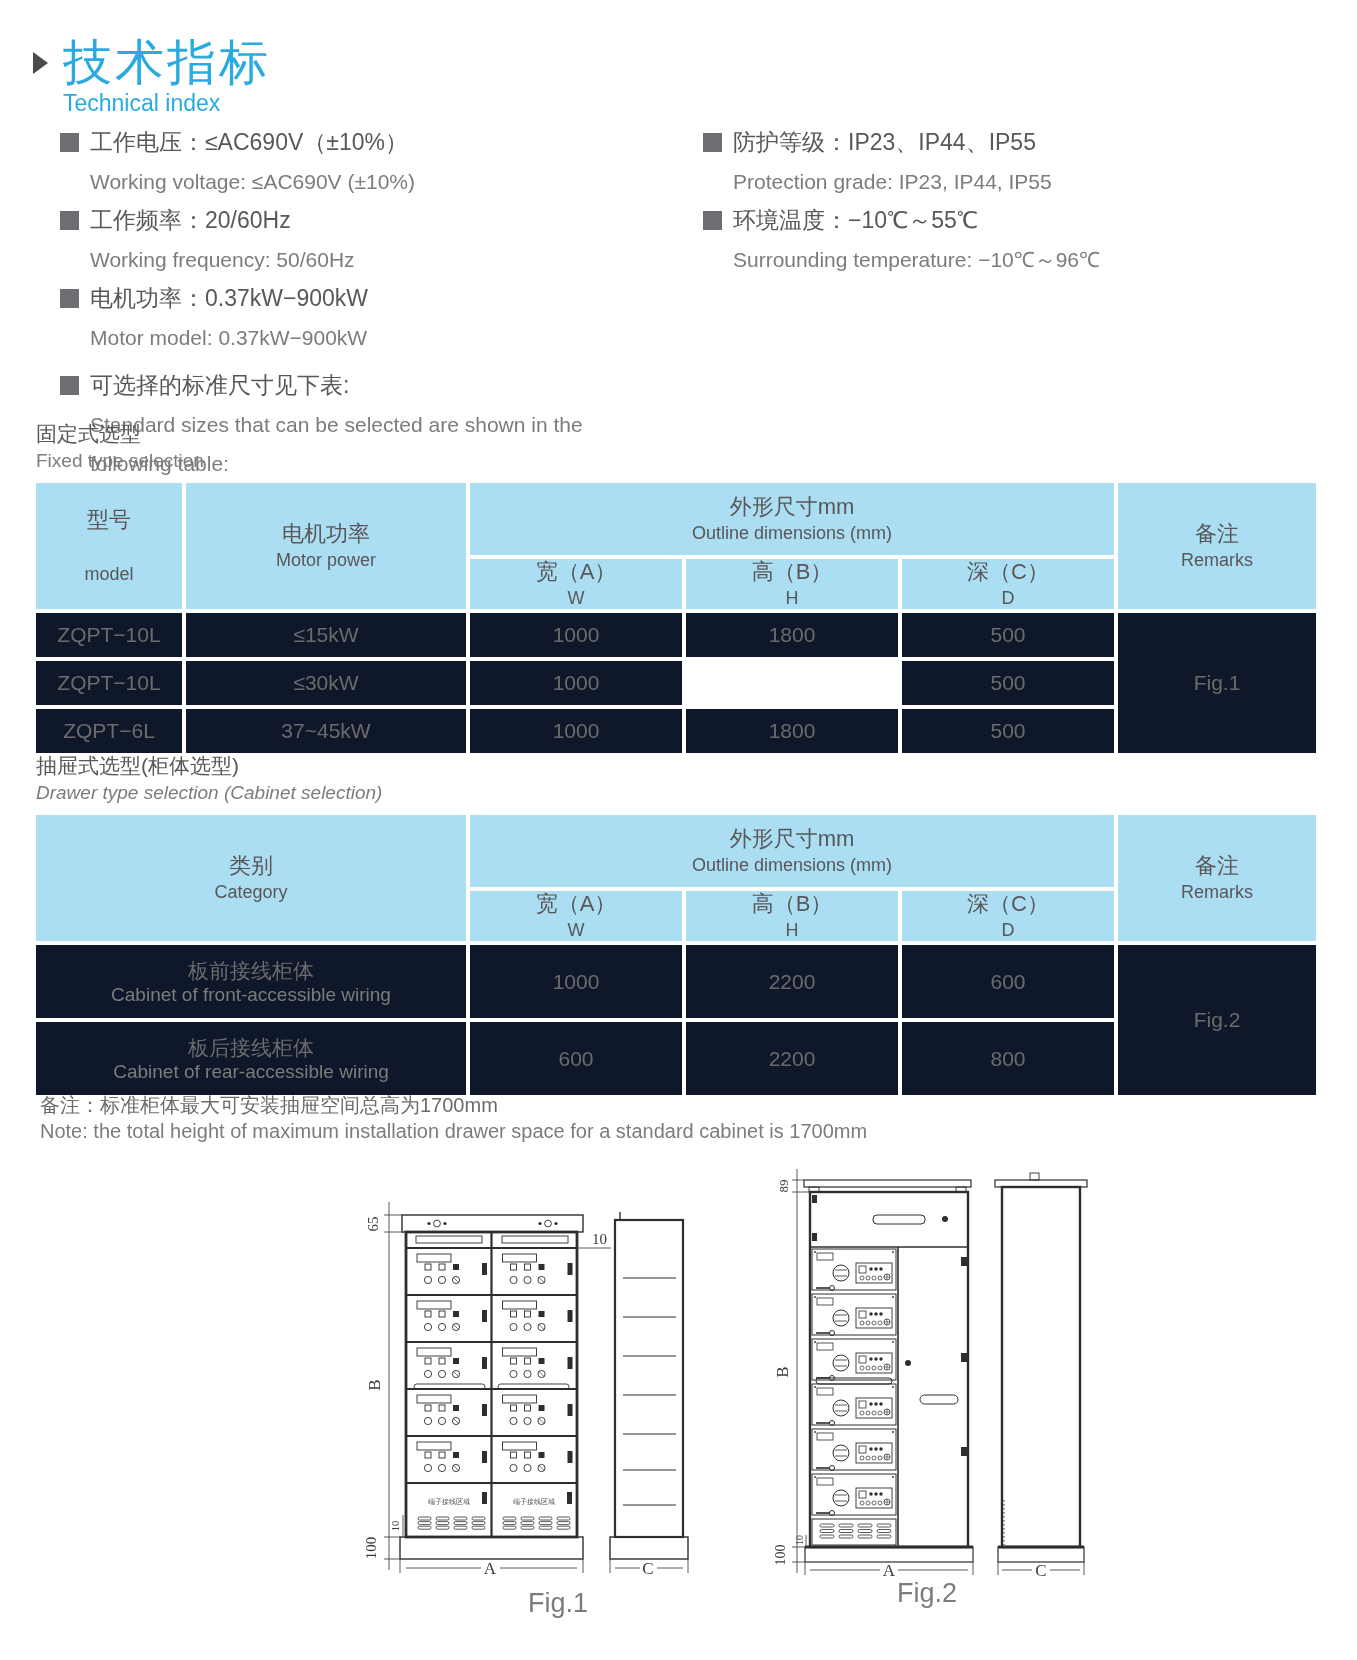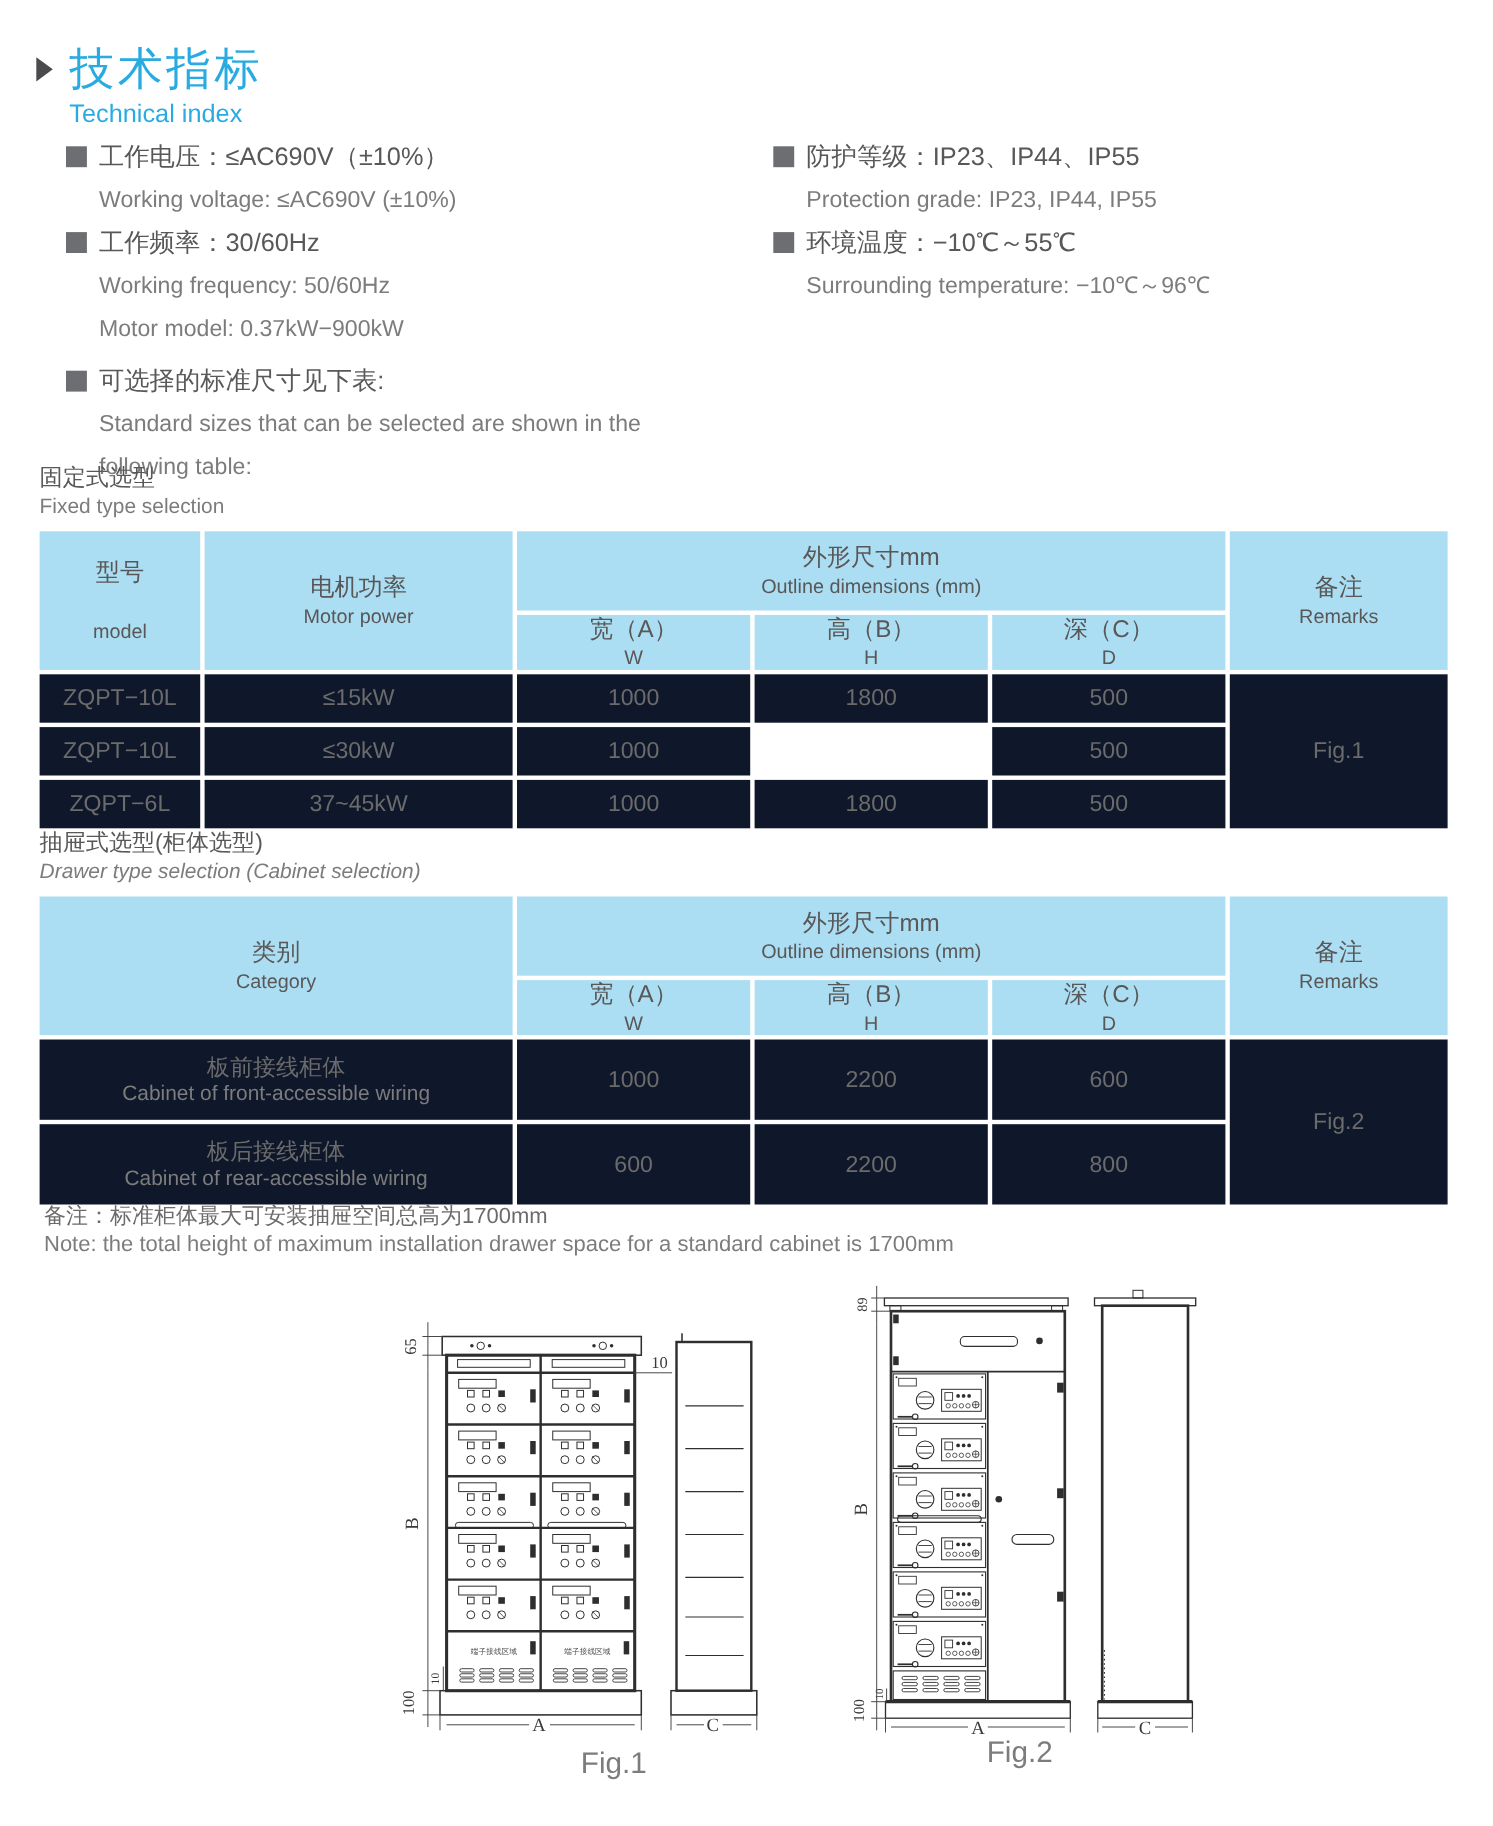--- a/index.html
+++ b/index.html
@@ -2,21 +2,21 @@
 <html><head>
 <meta charset="utf-8">
 <style>
   html,body{margin:0;padding:0;background:#ffffff;}
   .page{position:relative;width:1357px;height:1660px;background:#fff;overflow:hidden;
         font-family:"Liberation Sans",sans-serif;color:#595757;}
   
   .title-block{position:absolute;left:33px;top:40px;display:flex;align-items:flex-start;}
   .title-arrow{width:0;height:0;border-left:15px solid #4b4b4d;border-top:11px solid transparent;
                border-bottom:11px solid transparent;margin-top:12px;margin-right:15px;}
-  .title-zh{font-size:41px;color:#29abe2;letter-spacing:3px;line-height:44px;}
+  .title-zh{font-size:49px;color:#29abe2;letter-spacing:3px;line-height:44px;}
   .title-en{font-size:23px;color:#29abe2;margin-top:6px;}
   
   .specs{position:absolute;top:123px;}
   .specs.left{left:60px;width:600px;}
   .specs.right{left:703px;width:620px;}
   .spec-zh{height:39px;display:flex;align-items:center;font-size:23px;color:#595757;}
   .bullet{width:19px;height:19px;background:#6d6e71;margin-right:11px;flex:0 0 auto;}
   .spec-en{height:39px;line-height:39px;padding-left:30px;font-size:21px;color:#7c7c7c;}
   .gap-top{margin-top:9px;}
   
@@ -63,23 +63,27 @@
   </div>
 
   <div class="specs left">
     <div class="spec-zh">
       <span class="bullet"></span>
       <span>工作电压：≤AC690V（±10%）</span>
     </div>
     <div class="spec-en">Working voltage: ≤AC690V (±10%)</div>
     <div class="spec-zh">
       <span class="bullet"></span>
-      <span>工作频率：30/60Hz</span>
+      <span>工作频率：20/60Hz</span>
     </div>
     <div class="spec-en">Working frequency: 50/60Hz</div>
+    <div class="spec-zh">
+      <span class="bullet"></span>
+      <span>电机功率：0.37kW−900kW</span>
+    </div>
     <div class="spec-en">Motor model: 0.37kW−900kW</div>
     <div class="spec-zh gap-top">
       <span class="bullet"></span>
       <span>可选择的标准尺寸见下表:</span>
     </div>
     <div class="spec-en">Standard sizes that can be selected are shown in the following table:</div>
   </div>
 
   <div class="specs right">
     <div class="spec-zh">

